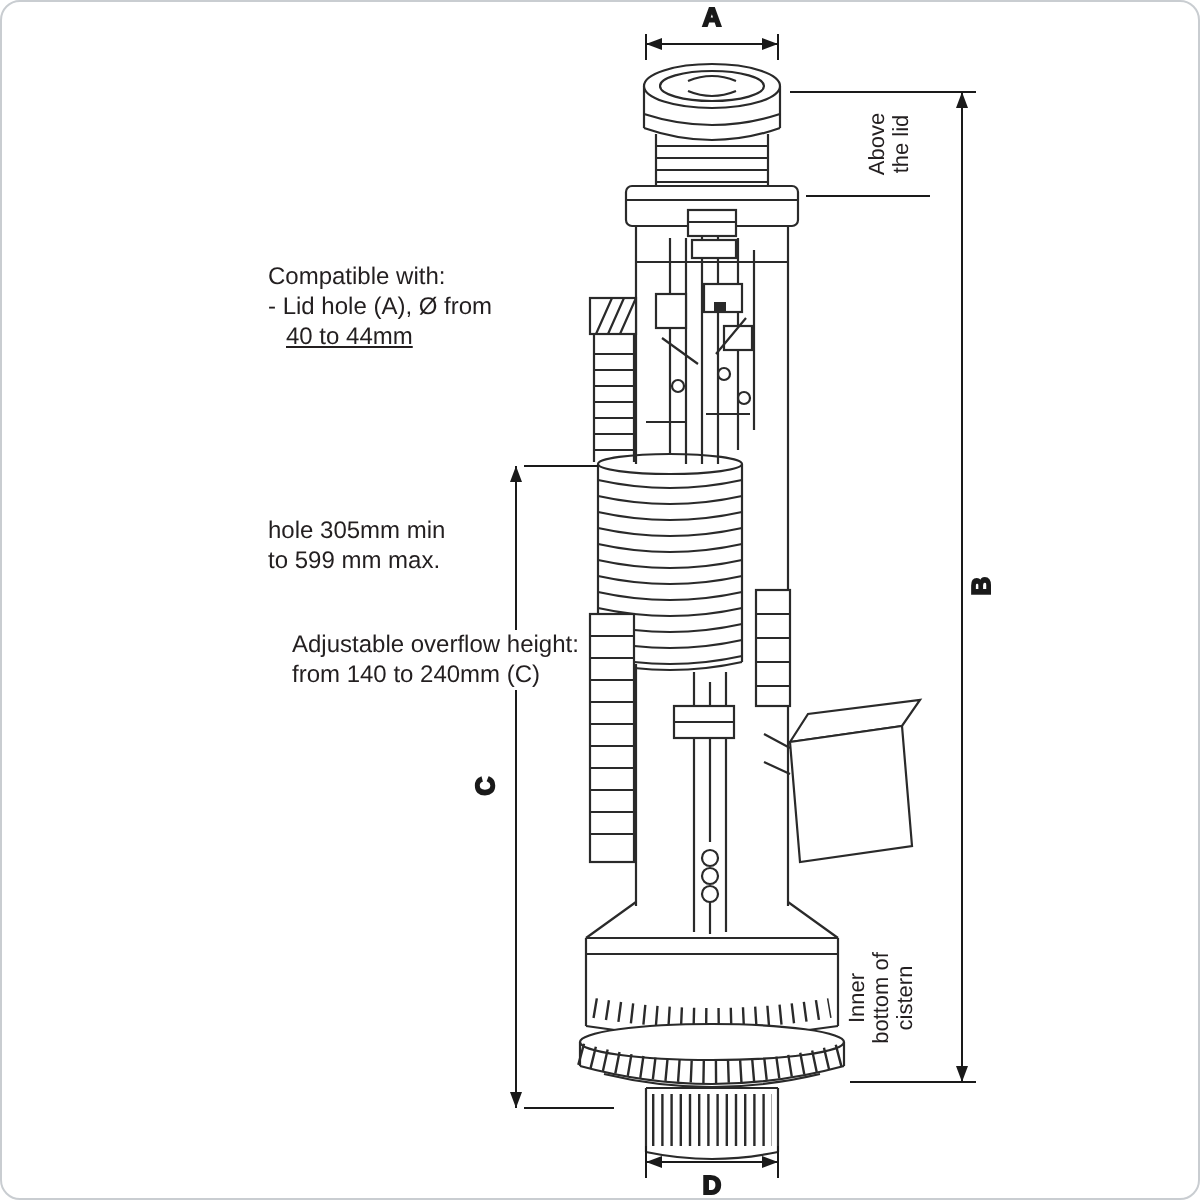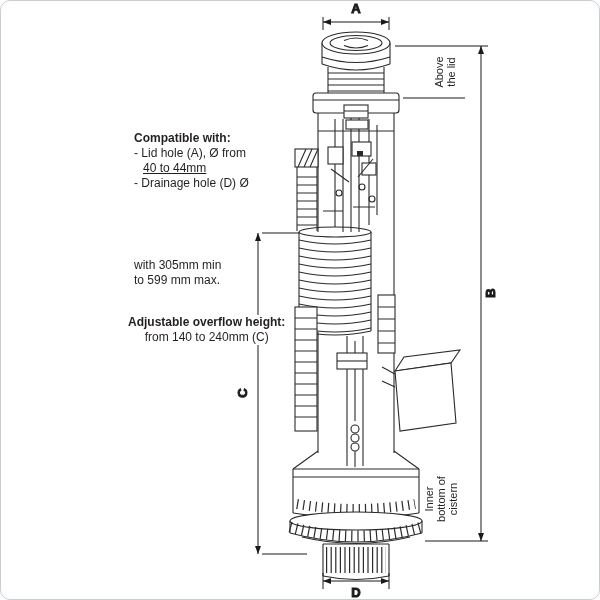--- a/index.html
+++ b/index.html
@@ -14,21 +14,21 @@
     color:#231f20;
   }
   svg{position:absolute;left:0;top:0;}
   .note{
     position:absolute;
     font-size:12px;
     line-height:15px;
     background:#ffffff;
     padding-right:2px;
   }
-  .note .heading{font-weight:bold;}
+  .note .heading{font-weight:normal;}
   .note .indent{padding-left:9px;text-decoration:underline;}
   .vtext{
     position:absolute;
     transform:translate(-50%,-50%) rotate(-90deg);
     font-size:11px;
     line-height:12px;
     text-align:center;
     white-space:nowrap;
   }
   text.dim-label{
@@ -193,26 +193,25 @@
   <div class="vtext" style="left:440px;top:498px;">
     <div>Inner</div>
     <div>bottom of</div>
     <div>cistern</div>
   </div>
 
   <div class="note" style="left:133px;top:130px;">
     <div class="heading">Compatible with:</div>
     <div>- Lid hole (A), Ø from</div>
     <div class="indent">40 to 44mm</div>
-    <div>- Drainage hole (D) Ø</div>
   </div>
 
   <div class="note" style="left:133px;top:257px;">
-    <div>with 305mm min</div>
+    <div>hole 305mm min</div>
     <div>to 599 mm max.</div>
   </div>
 
-  <div class="note" style="left:127px;top:314px;text-align:center;">
+  <div class="note" style="left:145px;top:314px;">
     <div class="heading">Adjustable overflow height:</div>
     <div>from 140 to 240mm (C)</div>
   </div>
 
 </div>
 
 </body></html>

